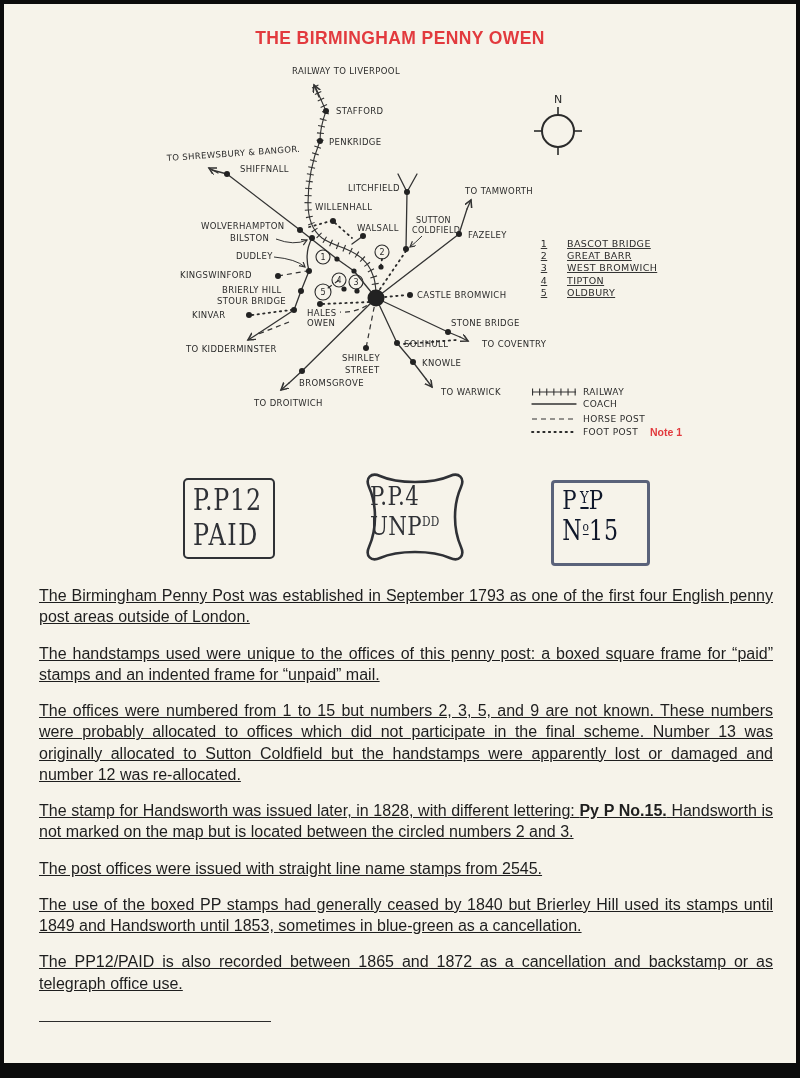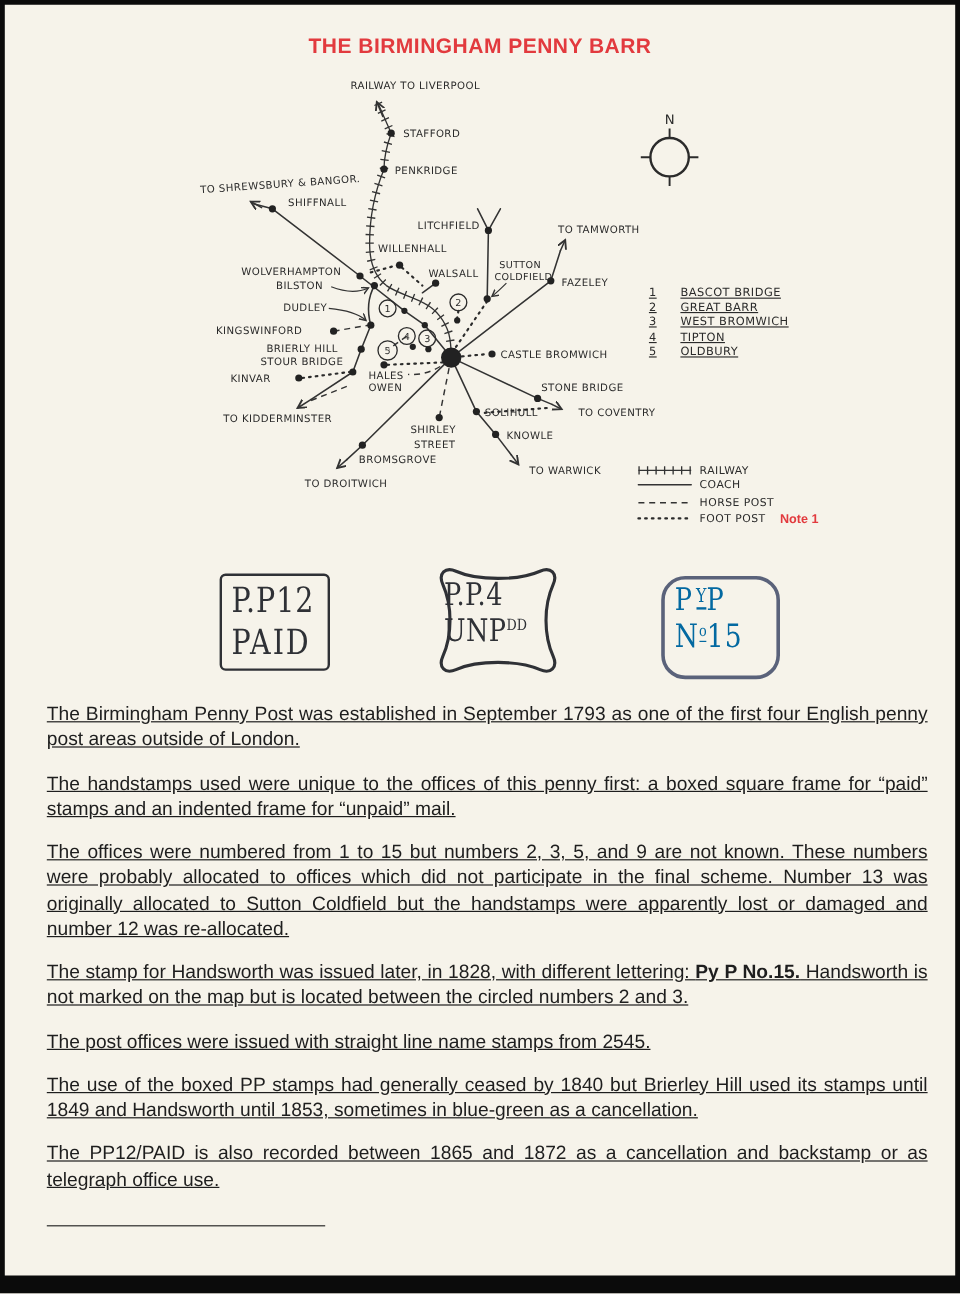--- a/index.html
+++ b/index.html
@@ -38,39 +38,39 @@
   .stamp .tx{transform:scaleX(.82);transform-origin:50% 50%;}
   .stamp1{left:179px;top:474px;width:88px;height:77px;border:2.5px solid #2f3136;border-radius:5px;color:#2f3136;}
   .stamp1 .l1{font:29px "DejaVu Serif",serif;letter-spacing:1px;margin-top:3px;}
   .stamp1 .l2{font:29px "DejaVu Serif",serif;letter-spacing:2px;margin-top:1px;}
   .stamp2{left:356px;top:463px;width:110px;height:102px;color:#2f3136;}
   .stamp2 svg{position:absolute;left:0;top:0;}
   .stamp2 .txt{position:absolute;left:0;top:14px;width:100%;}
   .stamp2 .l1{font:26px "DejaVu Serif",serif;letter-spacing:.5px;}
   .stamp2 .l2{font:26px "DejaVu Serif",serif;letter-spacing:.5px;margin-top:0px;position:relative;}
   .stamp2 sup{font-size:13px;vertical-align:9px;letter-spacing:0;}
-  .stamp3{left:547px;top:476px;width:93px;height:80px;border:3.5px solid #5a627a;border-radius:20px;color:#0369a1;}
+  .stamp3{left:547px;top:476px;width:93px;height:80px;border:3.5px solid #5a627a;border-radius:4px;color:#0f172a;}
   .stamp3 .l1{font:26px "DejaVu Serif",serif;letter-spacing:4px;margin-top:2px;}
   .stamp3 .l2{font:27px "DejaVu Serif",serif;letter-spacing:1px;}
   .yraise{font-size:16px;vertical-align:6px;border-bottom:2px solid currentColor;letter-spacing:0;}
   .oraise{font-size:13px;vertical-align:9px;border-bottom:1.5px solid currentColor;letter-spacing:0;}
   
   .bodytext{position:absolute;left:35px;top:581px;width:734px;color:#1e1e1e;text-decoration:underline;}
   .bodytext p{margin:0 0 15px 0;font-size:16px;line-height:1.33;text-align:justify;}
   .bodytext .b{font-weight:bold;}
   .fnrule{width:232px;border:0;border-top:1.5px solid #2b2b2b;margin:27px 0 7px 0;}
   .footnote{font-size:12px;color:#1e1e1e;}
   .footnote sup{font-size:7.5px;vertical-align:5px;}
 </style>
 </head>
 <body>
 
 <div class="page">
 
-  <div class="title">THE BIRMINGHAM PENNY BARR</div>
+  <div class="title">THE BIRMINGHAM PENNY OWEN</div>
 
   <svg class="map" viewBox="0 0 800 400">
     <defs>
       <marker id="arr" orient="auto" markerWidth="9" markerHeight="9" refX="5.5" refY="3">
         <path d="M0,0 L5.5,3 L0,6" fill="none" stroke="#333" stroke-width="1.2"></path>
       </marker>
     </defs>
 
     <g>
 
@@ -247,21 +247,21 @@
 
   <div class="stamp stamp3">
     <div class="tx">
       <div class="l1"><span>P</span><span class="yraise">Y</span><span>P</span></div>
       <div class="l2"><span>N</span><span class="oraise">o</span><span>15</span></div>
     </div>
   </div>
 
   <div class="bodytext">
     <p>The Birmingham Penny Post was established in September 1793 as one of the first four English penny post areas outside of London.</p>
-    <p>The handstamps used were unique to the offices of this penny first: a boxed square frame for “paid” stamps and an indented frame for “unpaid” mail.</p>
+    <p>The handstamps used were unique to the offices of this penny post: a boxed square frame for “paid” stamps and an indented frame for “unpaid” mail.</p>
     <p>The offices were numbered from 1 to 15 but numbers 2, 3, 5, and 9 are not known. These numbers were probably allocated to offices which did not participate in the final scheme. Number 13 was originally allocated to Sutton Coldfield but the handstamps were apparently lost or damaged and number 12 was re-allocated.</p>
     <p><span>The stamp for Handsworth was issued later, in 1828, with different lettering:  </span><span class="b">Py P No.15.</span><span> Handsworth is not marked on the map but is located between the circled numbers 2 and 3.</span></p>
     <p>The post offices were issued with straight line name stamps from 2545.</p>
     <p>The use of the boxed PP stamps had generally ceased by 1840 but Brierley Hill used its stamps until 1849 and Handsworth until 1853, sometimes in blue-green as a cancellation.</p>
     <p>The PP12/PAID is also recorded between 1865 and 1872 as a cancellation and backstamp or as telegraph office use.</p>
     <hr class="fnrule">
   </div>
 
 </div>
 

